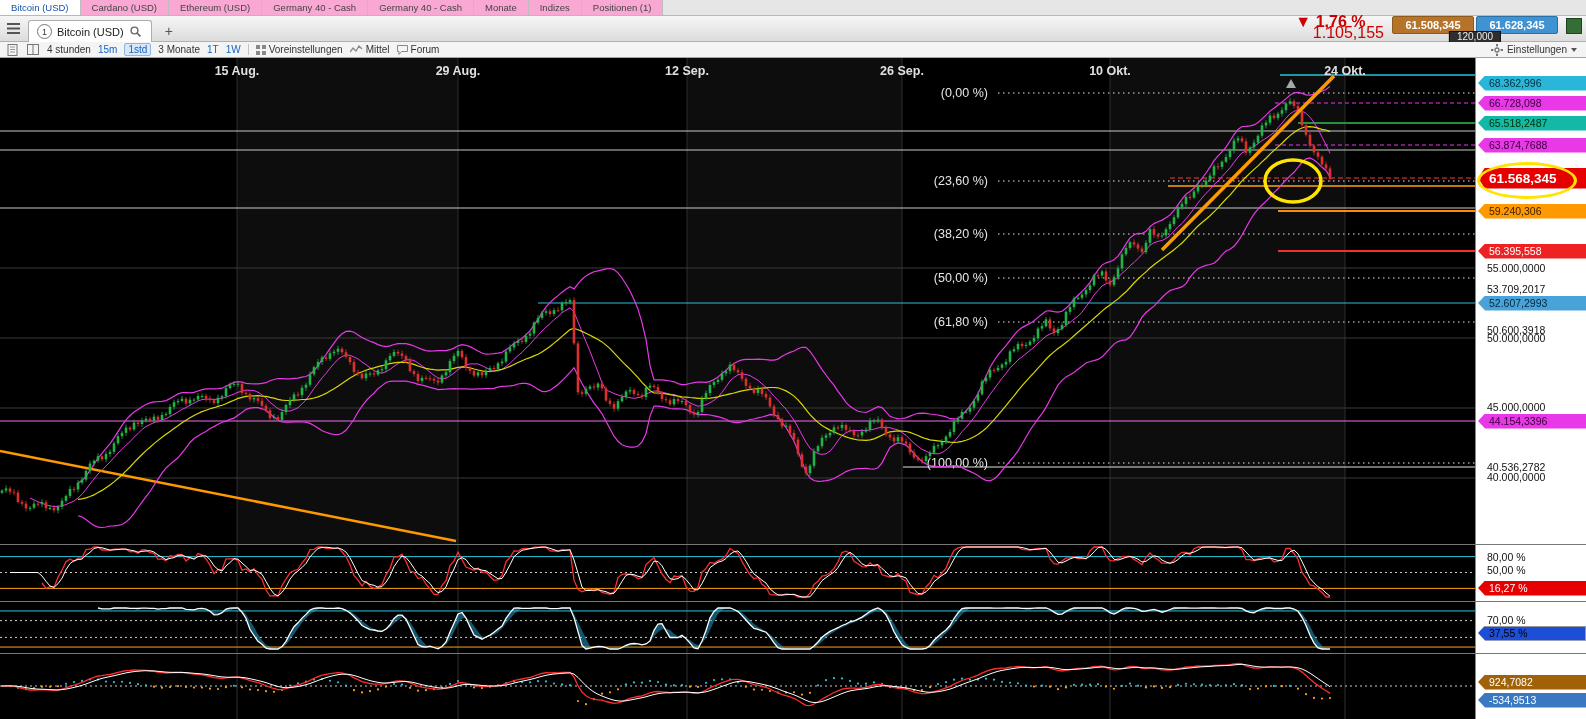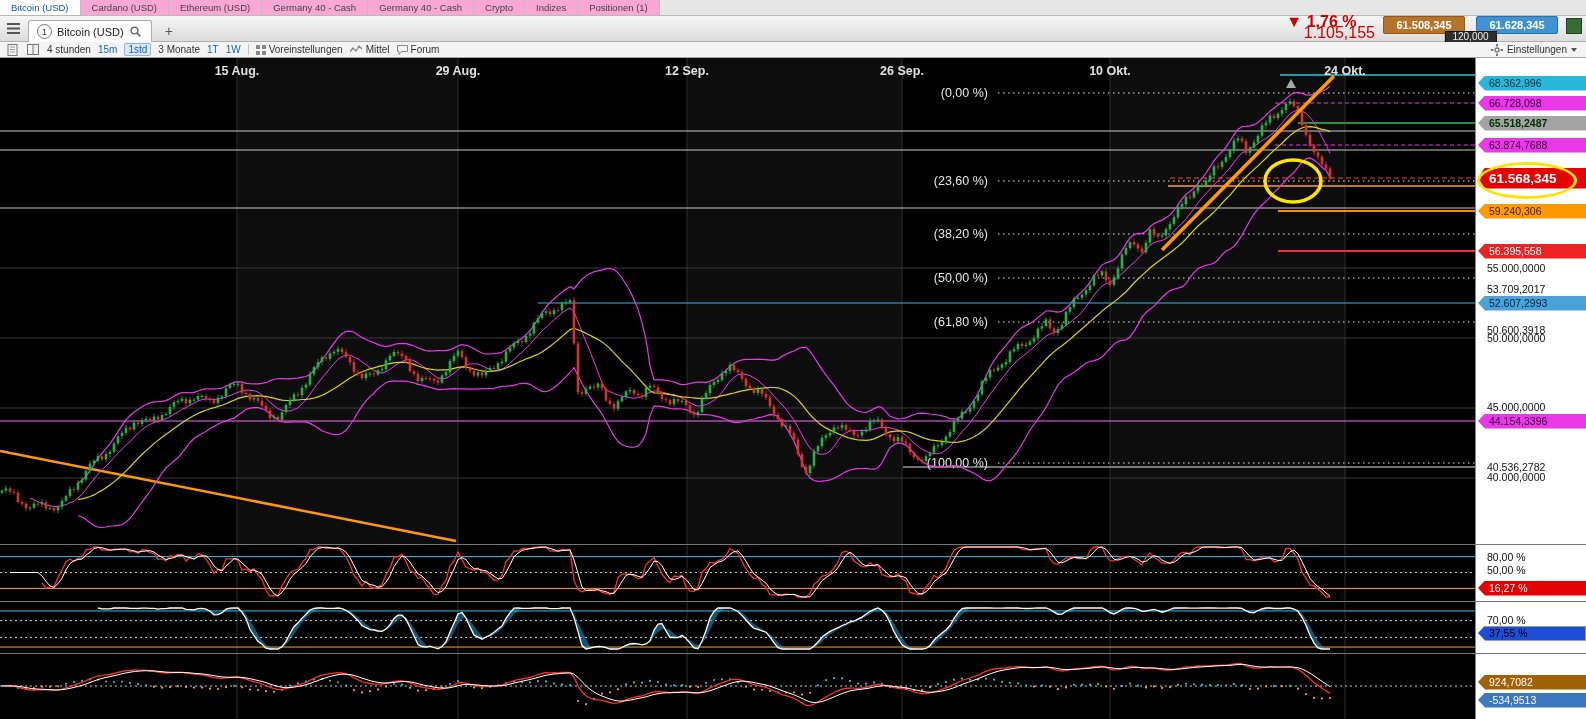--- a/index.html
+++ b/index.html
@@ -19,21 +19,21 @@
               display:flex;align-items:center;box-sizing:border-box;padding:0 4px;gap:6px;}
   .icon-btn{width:18px;height:18px;display:flex;align-items:center;justify-content:center;flex:none;}
   .instr-tab{display:flex;align-items:center;gap:5px;background:#fff;border:1px solid #adadad;
              border-bottom:none;height:21px;margin-top:5px;padding:0 8px;border-radius:3px 3px 0 0;
              font-size:11px;color:#222;}
   .num-circle{width:13px;height:13px;border-radius:50%;border:1px solid #777;font-size:9px;
               display:flex;align-items:center;justify-content:center;color:#333;flex:none;}
   .plus-tab{font-size:14px;color:#555;padding:0 7px;margin-top:4px;}
   .right-cluster{margin-left:auto;display:flex;align-items:flex-start;gap:8px;padding-top:2px;}
   .change-block{text-align:center;color:#cc0000;font-size:16px;line-height:11px;font-weight:bold;}
-  .quote-wrap{position:relative;display:flex;gap:11px;padding-bottom:9px;text-align:center;}
+  .quote-wrap{position:relative;display:flex;gap:2px;padding-bottom:9px;text-align:center;}
   .quote-btn{width:80px;height:16px;font-size:11px;font-weight:bold;color:#fff;display:flex;
              align-items:center;justify-content:center;border-radius:2px;}
   .bid{background:#b5742a;border:1px solid #8e5a1e;}
   .ask{background:#3f93d2;border:1px solid #2d6fa3;}
   .spread-badge{position:absolute;bottom:0;left:50%;transform:translateX(-50%);
                 background:#2e2e2e;color:#eee;font-size:10px;line-height:10px;height:10px;
                 padding:0 7px;border:1px solid #111;white-space:nowrap;}
   .green-sq{width:14px;height:14px;background:#356e35;border:1px solid #1d441d;margin-top:2px;}
 
   
@@ -64,21 +64,21 @@
 </style>
 </head>
 <body>
 
 <div class="tabs-bar">
   <div class="wtab active">Bitcoin (USD)</div>
   <div class="wtab">Cardano (USD)</div>
   <div class="wtab">Ethereum (USD)</div>
   <div class="wtab">Germany 40 - Cash</div>
   <div class="wtab">Germany 40 - Cash</div>
-  <div class="wtab">Crypto</div>
+  <div class="wtab">Monate</div>
   <div class="wtab">Indizes</div>
   <div class="wtab">Positionen (1)</div>
 </div>
 
 <div class="window-bar">
   <div class="icon-btn">
     <svg width="13" height="11" viewBox="0 0 13 11">
         <g fill="#555">
           <rect y="0" width="13" height="2"></rect>
           <rect y="4.5" width="13" height="2"></rect>
@@ -1071,21 +1071,21 @@
       <circle cx="1306" cy="694.1905431155311" r="1.1" fill="#ffa216"></circle>
       <circle cx="1314" cy="697.9384287319414" r="1.1" fill="#ffa216"></circle>
       <circle cx="1322" cy="698.4990724505592" r="1.1" fill="#ffa216"></circle>
       <circle cx="1330" cy="698.0398334940245" r="1.1" fill="#ffa216"></circle>
       <path d="M2.0 686.0 L6.0 685.8 L10.0 686.0 L14.0 686.2 L18.0 687.3 L22.0 688.3 L26.0 689.4 L30.0 690.0 L34.0 690.0 L38.0 689.9 L42.0 689.6 L46.0 689.9 L50.0 690.0 L54.0 690.3 L58.0 690.0 L62.0 689.1 L66.0 687.9 L70.0 686.3 L74.0 685.2 L78.0 683.8 L82.0 682.5 L86.0 680.7 L90.0 678.8 L94.0 677.3 L98.0 676.0 L102.0 675.6 L106.0 674.9 L110.0 674.5 L114.0 673.5 L118.0 672.4 L122.0 671.5 L126.0 670.6 L130.0 670.5 L134.0 670.0 L138.0 670.1 L142.0 670.2 L146.0 670.3 L150.0 671.0 L154.0 671.3 L158.0 672.2 L162.0 672.6 L166.0 673.0 L170.0 672.9 L174.0 672.5 L178.0 672.5 L182.0 672.4 L186.0 673.2 L190.0 673.6 L194.0 674.1 L198.0 674.4 L202.0 674.8 L206.0 675.5 L210.0 676.5 L214.0 677.6 L218.0 678.0 L222.0 678.3 L226.0 677.9 L230.0 677.3 L234.0 677.1 L238.0 677.0 L242.0 678.2 L246.0 679.2 L250.0 680.7 L254.0 681.6 L258.0 682.7 L262.0 684.1 L266.0 685.5 L270.0 687.3 L274.0 688.5 L278.0 689.6 L282.0 689.4 L286.0 688.6 L290.0 687.3 L294.0 685.9 L298.0 685.0 L302.0 683.6 L306.0 682.3 L310.0 680.4 L314.0 678.4 L318.0 676.7 L322.0 675.2 L326.0 674.4 L330.0 673.6 L334.0 673.1 L338.0 672.7 L342.0 673.0 L346.0 674.0 L350.0 675.5 L354.0 677.8 L358.0 679.7 L362.0 681.7 L366.0 682.7 L370.0 683.5 L374.0 684.1 L378.0 684.2 L382.0 684.2 L386.0 683.3 L390.0 682.3 L394.0 681.3 L398.0 680.8 L402.0 680.8 L406.0 681.3 L410.0 682.9 L414.0 684.4 L418.0 686.2 L422.0 687.2 L426.0 687.9 L430.0 688.4 L434.0 688.9 L438.0 689.4 L442.0 688.9 L446.0 688.2 L450.0 686.5 L454.0 684.8 L458.0 683.0 L462.0 682.5 L466.0 683.3 L470.0 684.2 L474.0 685.4 L478.0 686.0 L482.0 686.6 L486.0 686.6 L490.0 686.3 L494.0 686.2 L498.0 685.5 L502.0 684.9 L506.0 683.4 L510.0 682.0 L514.0 680.6 L518.0 679.6 L522.0 679.0 L526.0 678.2 L530.0 677.5 L534.0 676.0 L538.0 674.7 L542.0 673.5 L546.0 672.7 L550.0 672.8 L554.0 672.6 L558.0 672.8 L562.0 672.5 L566.0 672.4 L570.0 672.4 L574.0 677.2 L578.0 685.8 L582.0 692.0 L586.0 695.8 L590.0 698.0 L594.0 699.4 L598.0 699.8 L602.0 700.2 L606.0 701.5 L610.0 702.5 L614.0 703.3 L618.0 702.8 L622.0 701.6 L626.0 699.9 L630.0 698.3 L634.0 697.3 L638.0 696.5 L642.0 695.9 L646.0 694.3 L650.0 692.8 L654.0 691.8 L658.0 691.5 L662.0 691.8 L666.0 692.1 L670.0 692.6 L674.0 692.2 L678.0 692.1 L682.0 691.8 L686.0 692.0 L690.0 692.7 L694.0 693.3 L698.0 693.3 L702.0 691.8 L706.0 690.0 L710.0 687.9 L714.0 686.0 L718.0 684.4 L722.0 682.7 L726.0 681.3 L730.0 679.8 L734.0 679.4 L738.0 679.4 L742.0 680.3 L746.0 681.7 L750.0 683.1 L754.0 684.6 L758.0 685.3 L762.0 686.3 L766.0 687.3 L770.0 689.0 L774.0 691.0 L778.0 692.7 L782.0 694.6 L786.0 695.6 L790.0 696.9 L794.0 698.3 L798.0 700.5 L802.0 703.1 L806.0 705.3 L810.0 705.6 L814.0 704.0 L818.0 702.0 L822.0 699.3 L826.0 696.9 L830.0 694.8 L834.0 692.5 L838.0 690.8 L842.0 689.2 L846.0 688.5 L850.0 688.1 L854.0 688.2 L858.0 688.3 L862.0 687.8 L866.0 687.3 L870.0 686.0 L874.0 685.0 L878.0 684.3 L882.0 684.6 L886.0 685.6 L890.0 686.6 L894.0 687.7 L898.0 688.0 L902.0 688.6 L906.0 689.2 L910.0 690.5 L914.0 691.8 L918.0 692.9 L922.0 693.7 L926.0 693.5 L930.0 692.9 L934.0 691.6 L938.0 690.6 L942.0 689.4 L946.0 687.9 L950.0 686.4 L954.0 684.2 L958.0 682.4 L962.0 680.5 L966.0 679.2 L970.0 678.0 L974.0 676.7 L978.0 675.2 L982.0 673.1 L986.0 671.4 L990.0 669.8 L994.0 669.0 L998.0 668.5 L1002.0 668.2 L1006.0 668.0 L1010.0 667.2 L1014.0 666.8 L1018.0 666.3 L1022.0 666.6 L1026.0 667.1 L1030.0 667.5 L1034.0 667.8 L1038.0 667.3 L1042.0 667.2 L1046.0 666.7 L1050.0 667.8 L1054.0 669.3 L1058.0 670.4 L1062.0 671.0 L1066.0 670.4 L1070.0 669.7 L1074.0 668.8 L1078.0 668.3 L1082.0 668.1 L1086.0 667.8 L1090.0 667.4 L1094.0 666.5 L1098.0 666.3 L1102.0 666.1 L1106.0 667.4 L1110.0 669.1 L1114.0 669.8 L1118.0 669.7 L1122.0 668.6 L1126.0 667.4 L1130.0 666.4 L1134.0 666.3 L1138.0 667.1 L1142.0 668.4 L1146.0 668.7 L1150.0 667.8 L1154.0 668.2 L1158.0 669.0 L1162.0 669.8 L1166.0 670.0 L1170.0 670.0 L1174.0 669.6 L1178.0 668.6 L1182.0 667.9 L1186.0 667.0 L1190.0 666.9 L1194.0 666.5 L1198.0 666.0 L1202.0 666.1 L1206.0 666.0 L1210.0 665.9 L1214.0 665.3 L1218.0 665.3 L1222.0 665.2 L1226.0 665.1 L1230.0 664.7 L1234.0 663.9 L1238.0 663.5 L1242.0 664.0 L1246.0 666.0 L1250.0 667.2 L1254.0 668.0 L1258.0 668.2 L1262.0 667.6 L1266.0 667.3 L1270.0 666.7 L1274.0 667.0 L1278.0 667.1 L1282.0 667.2 L1286.0 666.9 L1290.0 666.9 L1294.0 667.8 L1298.0 669.3 L1302.0 672.1 L1306.0 675.4 L1310.0 679.1 L1314.0 682.5 L1318.0 685.4 L1322.0 688.3 L1326.0 690.7 L1330.0 693.4 " fill="none" stroke="#ff2d2d" stroke-width="1.3"></path>
       <path d="M2.0 686.0 L6.0 685.9 L10.0 685.9 L14.0 686.0 L18.0 686.4 L22.0 686.9 L26.0 687.6 L30.0 688.3 L34.0 688.8 L38.0 689.1 L42.0 689.2 L46.0 689.4 L50.0 689.6 L54.0 689.8 L58.0 689.9 L62.0 689.6 L66.0 689.1 L70.0 688.3 L74.0 687.4 L78.0 686.4 L82.0 685.3 L86.0 684.0 L90.0 682.5 L94.0 681.0 L98.0 679.6 L102.0 678.4 L106.0 677.4 L110.0 676.6 L114.0 675.7 L118.0 674.8 L122.0 673.8 L126.0 672.9 L130.0 672.2 L134.0 671.6 L138.0 671.2 L142.0 670.9 L146.0 670.7 L150.0 670.8 L154.0 670.9 L158.0 671.3 L162.0 671.7 L166.0 672.1 L170.0 672.3 L174.0 672.4 L178.0 672.4 L182.0 672.4 L186.0 672.6 L190.0 672.9 L194.0 673.3 L198.0 673.6 L202.0 673.9 L206.0 674.4 L210.0 675.0 L214.0 675.7 L218.0 676.4 L222.0 676.9 L226.0 677.2 L230.0 677.3 L234.0 677.2 L238.0 677.2 L242.0 677.4 L246.0 677.9 L250.0 678.7 L254.0 679.6 L258.0 680.5 L262.0 681.5 L266.0 682.6 L270.0 684.0 L274.0 685.3 L278.0 686.5 L282.0 687.3 L286.0 687.7 L290.0 687.6 L294.0 687.1 L298.0 686.5 L302.0 685.7 L306.0 684.7 L310.0 683.5 L314.0 682.0 L318.0 680.5 L322.0 679.0 L326.0 677.7 L330.0 676.5 L334.0 675.5 L338.0 674.7 L342.0 674.2 L346.0 674.2 L350.0 674.5 L354.0 675.5 L358.0 676.7 L362.0 678.1 L366.0 679.4 L370.0 680.6 L374.0 681.6 L378.0 682.3 L382.0 682.9 L386.0 683.0 L390.0 682.8 L394.0 682.4 L398.0 681.9 L402.0 681.6 L406.0 681.5 L410.0 681.9 L414.0 682.6 L418.0 683.7 L422.0 684.7 L426.0 685.6 L430.0 686.4 L434.0 687.1 L438.0 687.8 L442.0 688.1 L446.0 688.1 L450.0 687.7 L454.0 686.8 L458.0 685.7 L462.0 684.8 L466.0 684.4 L470.0 684.4 L474.0 684.7 L478.0 685.0 L482.0 685.5 L486.0 685.8 L490.0 686.0 L494.0 686.0 L498.0 685.9 L502.0 685.6 L506.0 685.0 L510.0 684.1 L514.0 683.1 L518.0 682.1 L522.0 681.2 L526.0 680.4 L530.0 679.5 L534.0 678.5 L538.0 677.4 L542.0 676.3 L546.0 675.3 L550.0 674.6 L554.0 674.0 L558.0 673.7 L562.0 673.3 L566.0 673.1 L570.0 672.9 L574.0 674.1 L578.0 677.5 L582.0 681.6 L586.0 685.7 L590.0 689.2 L594.0 692.1 L598.0 694.3 L602.0 696.0 L606.0 697.6 L610.0 699.0 L614.0 700.2 L618.0 700.9 L622.0 701.1 L626.0 700.8 L630.0 700.1 L634.0 699.3 L638.0 698.5 L642.0 697.7 L646.0 696.8 L650.0 695.6 L654.0 694.5 L658.0 693.7 L662.0 693.1 L666.0 692.8 L670.0 692.8 L674.0 692.6 L678.0 692.5 L682.0 692.3 L686.0 692.2 L690.0 692.3 L694.0 692.6 L698.0 692.8 L702.0 692.5 L706.0 691.8 L710.0 690.7 L714.0 689.3 L718.0 687.9 L722.0 686.4 L726.0 685.0 L730.0 683.5 L734.0 682.3 L738.0 681.5 L742.0 681.1 L746.0 681.3 L750.0 681.8 L754.0 682.6 L758.0 683.4 L762.0 684.2 L766.0 685.1 L770.0 686.2 L774.0 687.6 L778.0 689.0 L782.0 690.6 L786.0 692.1 L790.0 693.4 L794.0 694.8 L798.0 696.5 L802.0 698.4 L806.0 700.3 L810.0 701.9 L814.0 702.5 L818.0 702.3 L822.0 701.5 L826.0 700.2 L830.0 698.6 L834.0 696.9 L838.0 695.2 L842.0 693.5 L846.0 692.1 L850.0 690.9 L854.0 690.2 L858.0 689.6 L862.0 689.1 L866.0 688.6 L870.0 687.9 L874.0 687.0 L878.0 686.3 L882.0 685.8 L886.0 685.7 L890.0 686.0 L894.0 686.5 L898.0 686.9 L902.0 687.4 L906.0 687.9 L910.0 688.7 L914.0 689.6 L918.0 690.5 L922.0 691.4 L926.0 692.0 L930.0 692.3 L934.0 692.1 L938.0 691.7 L942.0 691.0 L946.0 690.1 L950.0 689.1 L954.0 687.7 L958.0 686.1 L962.0 684.5 L966.0 683.0 L970.0 681.6 L974.0 680.2 L978.0 678.8 L982.0 677.1 L986.0 675.5 L990.0 673.9 L994.0 672.5 L998.0 671.3 L1002.0 670.4 L1006.0 669.7 L1010.0 669.0 L1014.0 668.4 L1018.0 667.8 L1022.0 667.5 L1026.0 667.3 L1030.0 667.4 L1034.0 667.5 L1038.0 667.5 L1042.0 667.4 L1046.0 667.2 L1050.0 667.4 L1054.0 667.9 L1058.0 668.6 L1062.0 669.3 L1066.0 669.6 L1070.0 669.6 L1074.0 669.4 L1078.0 669.1 L1082.0 668.8 L1086.0 668.5 L1090.0 668.2 L1094.0 667.7 L1098.0 667.3 L1102.0 667.0 L1106.0 667.1 L1110.0 667.7 L1114.0 668.3 L1118.0 668.7 L1122.0 668.7 L1126.0 668.3 L1130.0 667.8 L1134.0 667.4 L1138.0 667.3 L1142.0 667.6 L1146.0 667.9 L1150.0 667.9 L1154.0 668.0 L1158.0 668.3 L1162.0 668.7 L1166.0 669.1 L1170.0 669.3 L1174.0 669.4 L1178.0 669.2 L1182.0 668.8 L1186.0 668.3 L1190.0 667.9 L1194.0 667.5 L1198.0 667.1 L1202.0 666.8 L1206.0 666.6 L1210.0 666.4 L1214.0 666.1 L1218.0 665.8 L1222.0 665.7 L1226.0 665.5 L1230.0 665.3 L1234.0 664.9 L1238.0 664.5 L1242.0 664.3 L1246.0 664.8 L1250.0 665.5 L1254.0 666.2 L1258.0 666.8 L1262.0 667.0 L1266.0 667.1 L1270.0 667.0 L1274.0 667.0 L1278.0 667.0 L1282.0 667.1 L1286.0 667.0 L1290.0 667.0 L1294.0 667.2 L1298.0 667.8 L1302.0 669.0 L1306.0 670.9 L1310.0 673.2 L1314.0 675.9 L1318.0 678.6 L1322.0 681.4 L1326.0 684.0 L1330.0 686.7 " fill="none" stroke="#ffffff" stroke-width="1"></path>
     </svg>
   <div class="axis-col" id="axis-col">
       <div class="axlabel axbadge" style="top: 17.5px; background: rgb(41, 182, 216); color: rgb(4, 48, 60); z-index: 6;">68.362,996</div>
       <div class="axlabel axbadge" style="top: 37.5px; background: rgb(232, 56, 232); color: rgb(58, 0, 58); z-index: 6;">66.728,098</div>
-      <div class="axlabel axbadge" style="top: 57.5px; background: #a3a3a3; color: rgb(0, 47, 0); z-index: 6; font-weight: bold;">65.518,2487</div>
+      <div class="axlabel axbadge" style="top: 57.5px; background: #14b8a6; color: rgb(0, 47, 0); z-index: 6;">65.518,2487</div>
       <div class="axlabel axbadge" style="top: 79.5px; background: rgb(232, 56, 232); color: rgb(58, 0, 58); z-index: 6;">63.874,7688</div>
       <div class="axlabel axbadge" style="top: 127.5px; background: rgb(255, 153, 0); color: rgb(0, 0, 0); z-index: 6;"></div>
       <div class="axlabel axbadge axbig" style="top: 109.5px; background: rgb(230, 0, 0); color: rgb(255, 255, 255); z-index: 8;">61.568,345</div>
       <div class="axlabel axbadge" style="top: 145.5px; background: rgb(255, 153, 0); color: rgb(60, 32, 0); z-index: 6;">59.240,306</div>
       <div class="axlabel axbadge" style="top: 185.5px; background: rgb(238, 34, 34); color: rgb(255, 255, 255); z-index: 6;">56.395,558</div>
       <div class="axlabel axplain" style="top: 204px; z-index: 6;">55.000,0000</div>
       <div class="axlabel axplain" style="top: 225px; z-index: 6;">53.709,2017</div>
       <div class="axlabel axbadge" style="top: 237.5px; background: rgb(74, 163, 216); color: rgb(0, 42, 64); z-index: 6;">52.607,2993</div>
       <div class="axlabel axplain" style="top: 266px; z-index: 6;">50.600,3918</div>
       <div class="axlabel axplain" style="top: 274px; z-index: 6;">50.000,0000</div>

